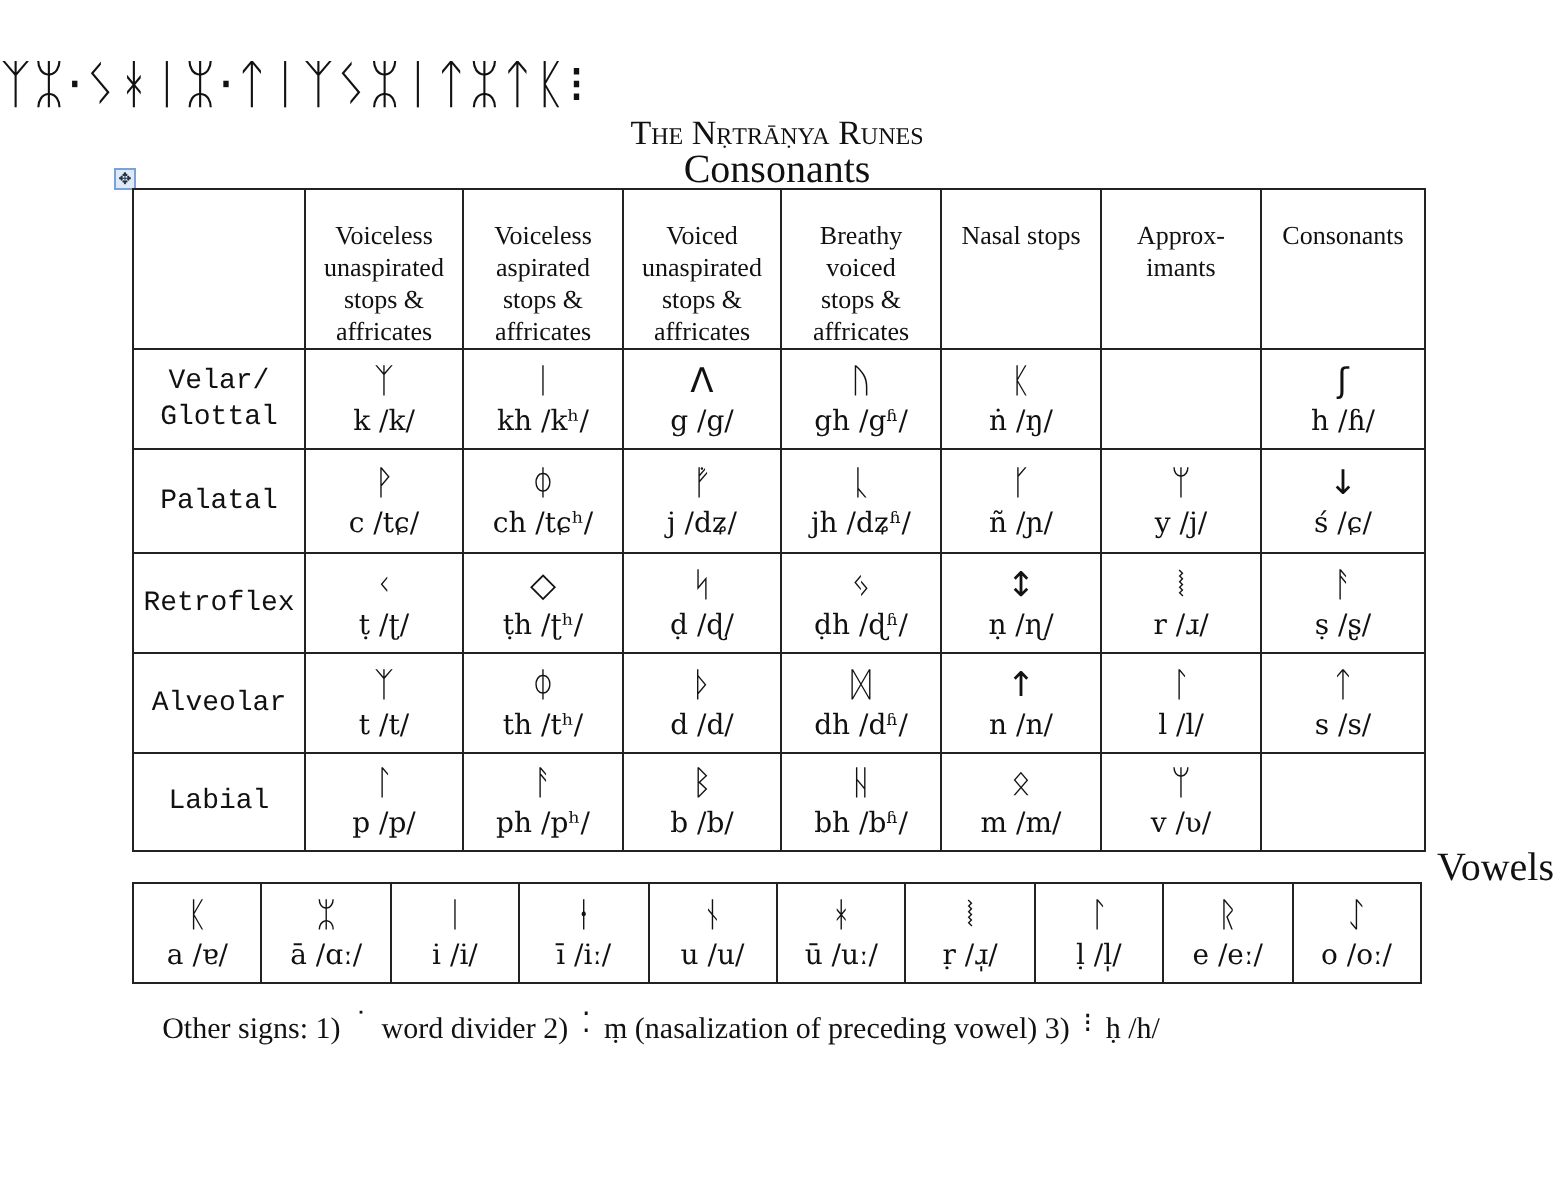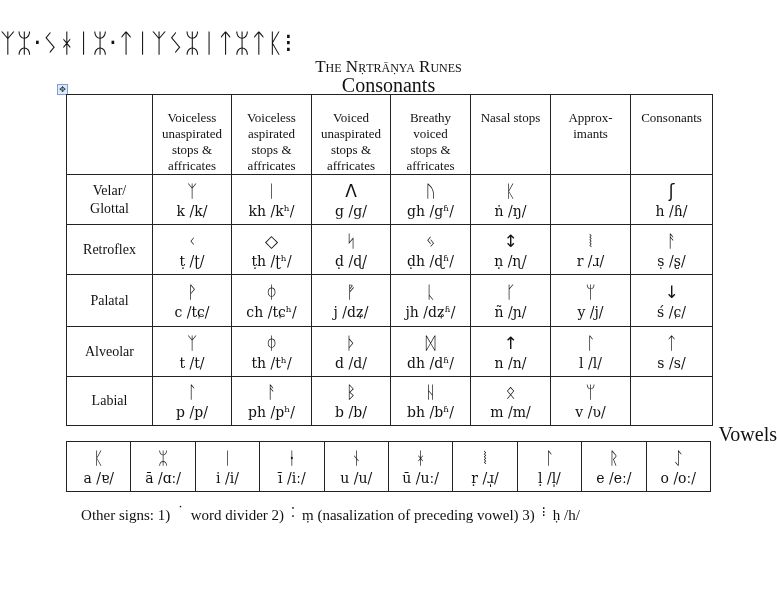--- a/index.html
+++ b/index.html
@@ -79,21 +79,21 @@
     }
     .cons-table th {
       font-family: "Liberation Serif", serif;
       font-size: 13px;
       line-height: 16px;
       height: 63px;
       vertical-align: top;
       padding-top: 15px;
     }
     .cons-table td.rowhead {
-      font-family: Liberation Serif, serif;
+      font-family: Liberation Mono, monospace;
       font-size: 14px;
       line-height: 18px;
     }
     .cons-table tr.body-row { height: 51px; }
     .rune {
       display: block;
       font-family: "DejaVu Sans", sans-serif;
       font-size: 17px;
       line-height: 22px;
       height: 22px;
@@ -218,20 +218,54 @@
       <td>
           <span class="rune"></span>
           <span class="sound"></span>
         </td>
       <td>
           <span class="rune">ʃ</span>
           <span class="sound">h /ɦ/</span>
         </td>
     </tr>
 
+    <tr class="body-row" style="height:52px">
+      <td class="rowhead">
+        <span style="display:block">Palatal</span>
+      </td>
+      <td>
+          <span class="rune">ᚹ</span>
+          <span class="sound">c /tɕ/</span>
+        </td>
+      <td>
+          <span class="rune">ᛰ</span>
+          <span class="sound">ch /tɕʰ/</span>
+        </td>
+      <td>
+          <span class="rune">ᚡ</span>
+          <span class="sound">j /dʑ/</span>
+        </td>
+      <td>
+          <span class="rune">ᚳ</span>
+          <span class="sound">jh /dʑʱ/</span>
+        </td>
+      <td>
+          <span class="rune">ᚴ</span>
+          <span class="sound">ñ /ɲ/</span>
+        </td>
+      <td>
+          <span class="rune">ᛘ</span>
+          <span class="sound">y /j/</span>
+        </td>
+      <td>
+          <span class="rune">↓</span>
+          <span class="sound">ś /ɕ/</span>
+        </td>
+    </tr>
+
     <tr class="body-row" style="height:50px">
       <td class="rowhead">
         <span style="display:block">Retroflex</span>
       </td>
       <td>
           <span class="rune">ᚲ</span>
           <span class="sound">ṭ /ʈ/</span>
         </td>
       <td>
           <span class="rune">◇</span>
@@ -249,54 +283,20 @@
           <span class="rune">↕</span>
           <span class="sound">ṇ /ɳ/</span>
         </td>
       <td>
           <span class="rune">⦚</span>
           <span class="sound">r /ɹ/</span>
         </td>
       <td>
           <span class="rune">ᚨ</span>
           <span class="sound">ṣ /ʂ/</span>
-        </td>
-    </tr>
-
-    <tr class="body-row" style="height:52px">
-      <td class="rowhead">
-        <span style="display:block">Palatal</span>
-      </td>
-      <td>
-          <span class="rune">ᚹ</span>
-          <span class="sound">c /tɕ/</span>
-        </td>
-      <td>
-          <span class="rune">ᛰ</span>
-          <span class="sound">ch /tɕʰ/</span>
-        </td>
-      <td>
-          <span class="rune">ᚡ</span>
-          <span class="sound">j /dʑ/</span>
-        </td>
-      <td>
-          <span class="rune">ᚳ</span>
-          <span class="sound">jh /dʑʱ/</span>
-        </td>
-      <td>
-          <span class="rune">ᚴ</span>
-          <span class="sound">ñ /ɲ/</span>
-        </td>
-      <td>
-          <span class="rune">ᛘ</span>
-          <span class="sound">y /j/</span>
-        </td>
-      <td>
-          <span class="rune">↓</span>
-          <span class="sound">ś /ɕ/</span>
         </td>
     </tr>
 
     <tr class="body-row" style="height:50px">
       <td class="rowhead">
         <span style="display:block">Alveolar</span>
       </td>
       <td>
           <span class="rune">ᛉ</span>
           <span class="sound">t /t/</span>

